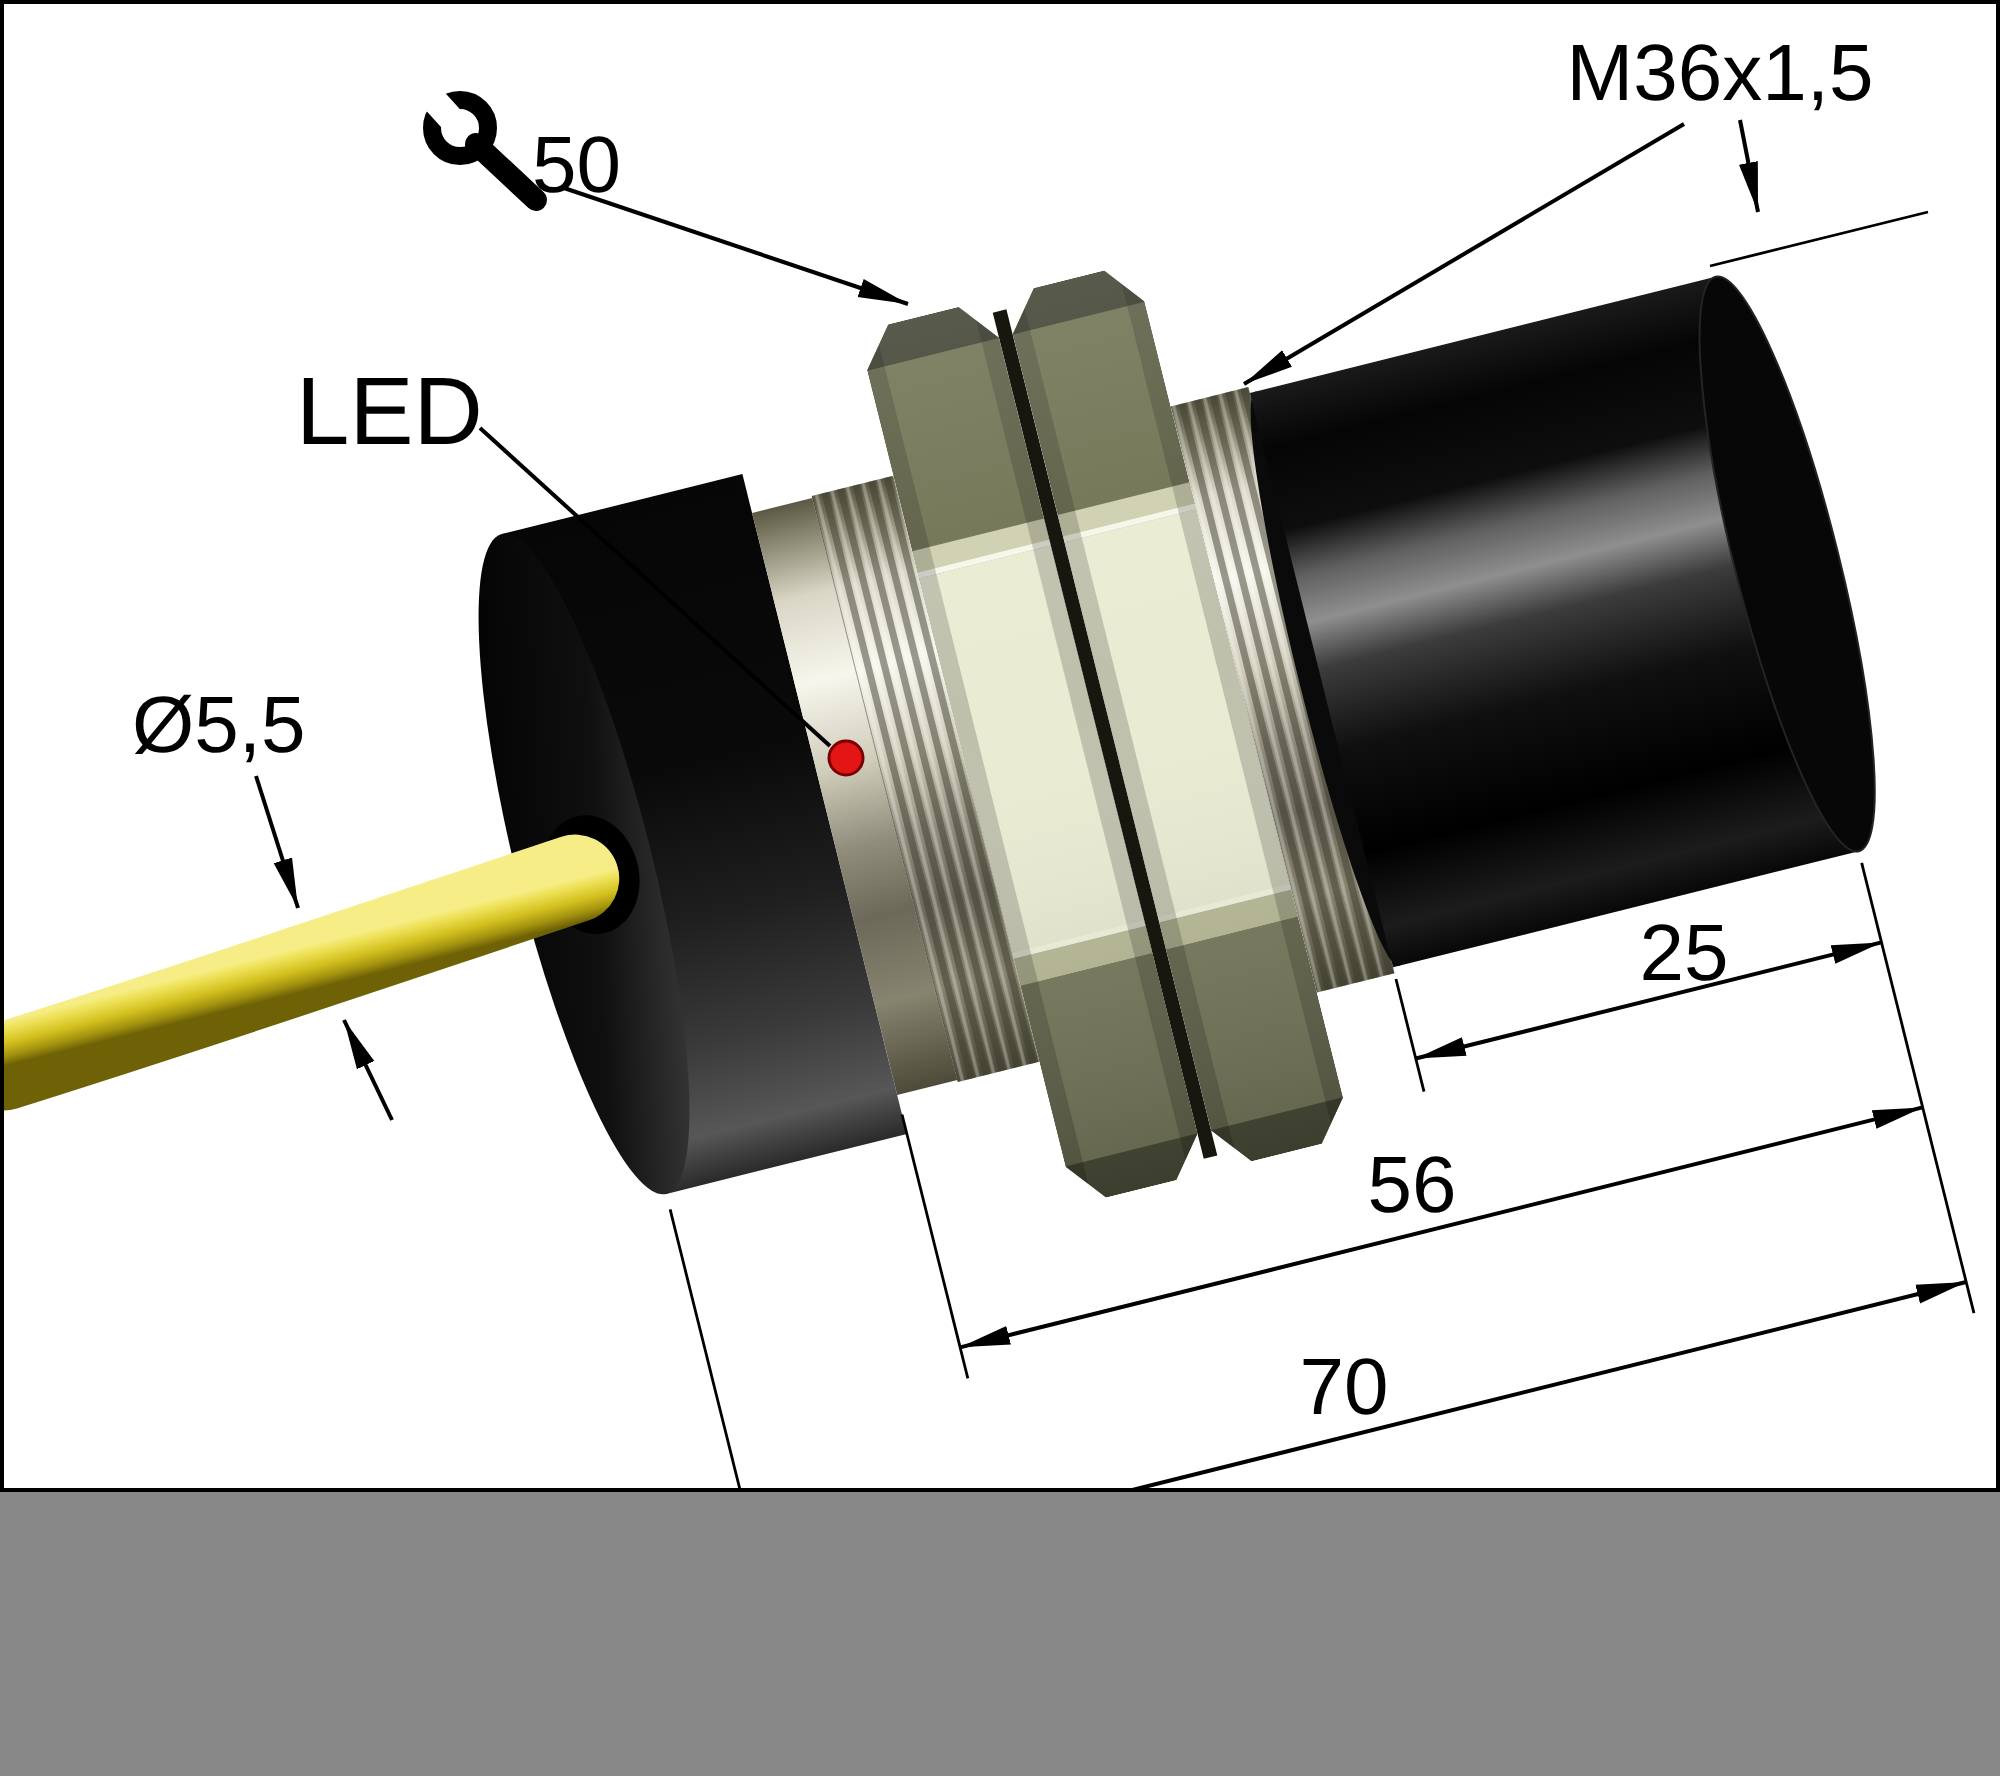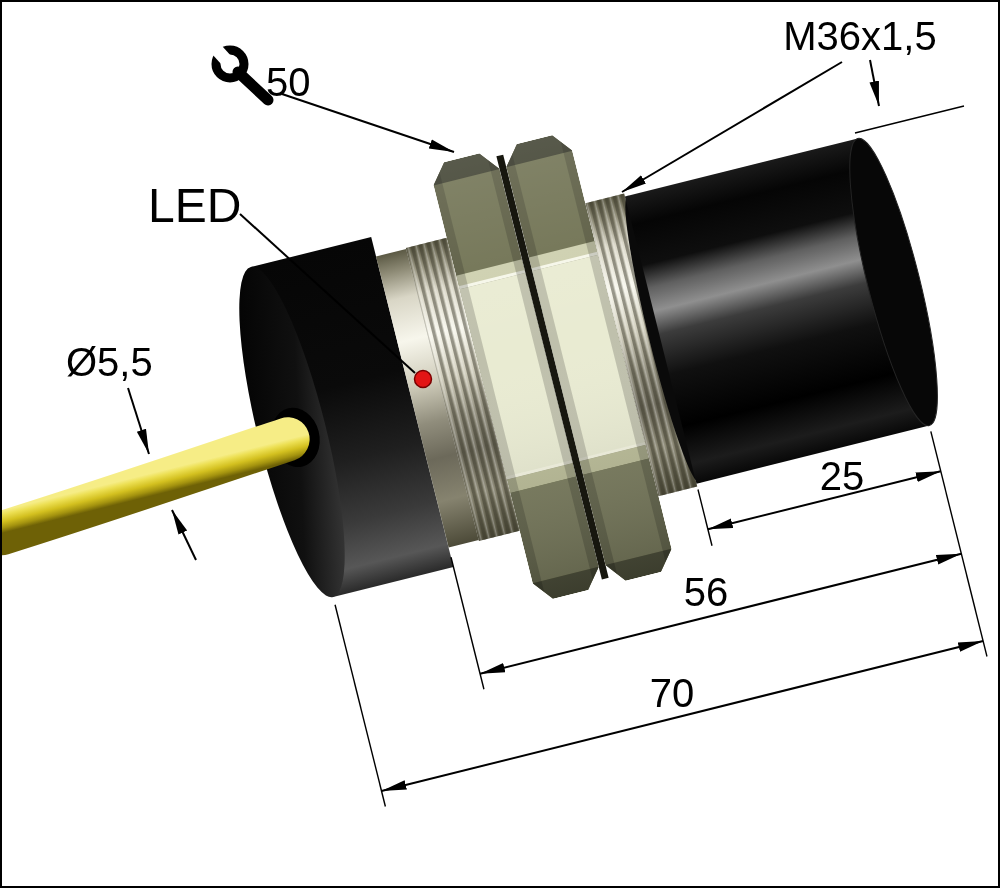--- a/index.html
+++ b/index.html
@@ -1,18 +1,18 @@
 <!DOCTYPE html>
 <html><head>
 <meta charset="utf-8">
 <style>
   html,body{margin:0;padding:0;background:#888;}
   .canvas{
     position:relative;
-    width:1000px;height:888px;
+    width:1000px;height:746px;
     background:#ffffff;
     border:2px solid #000;
     box-sizing:border-box;
     overflow:hidden;
     font-family:"Liberation Sans", sans-serif;
   }
   svg{position:absolute;left:0;top:0;}
   .lbl{
     font-family:"Liberation Sans", sans-serif;
     font-size:40px;

